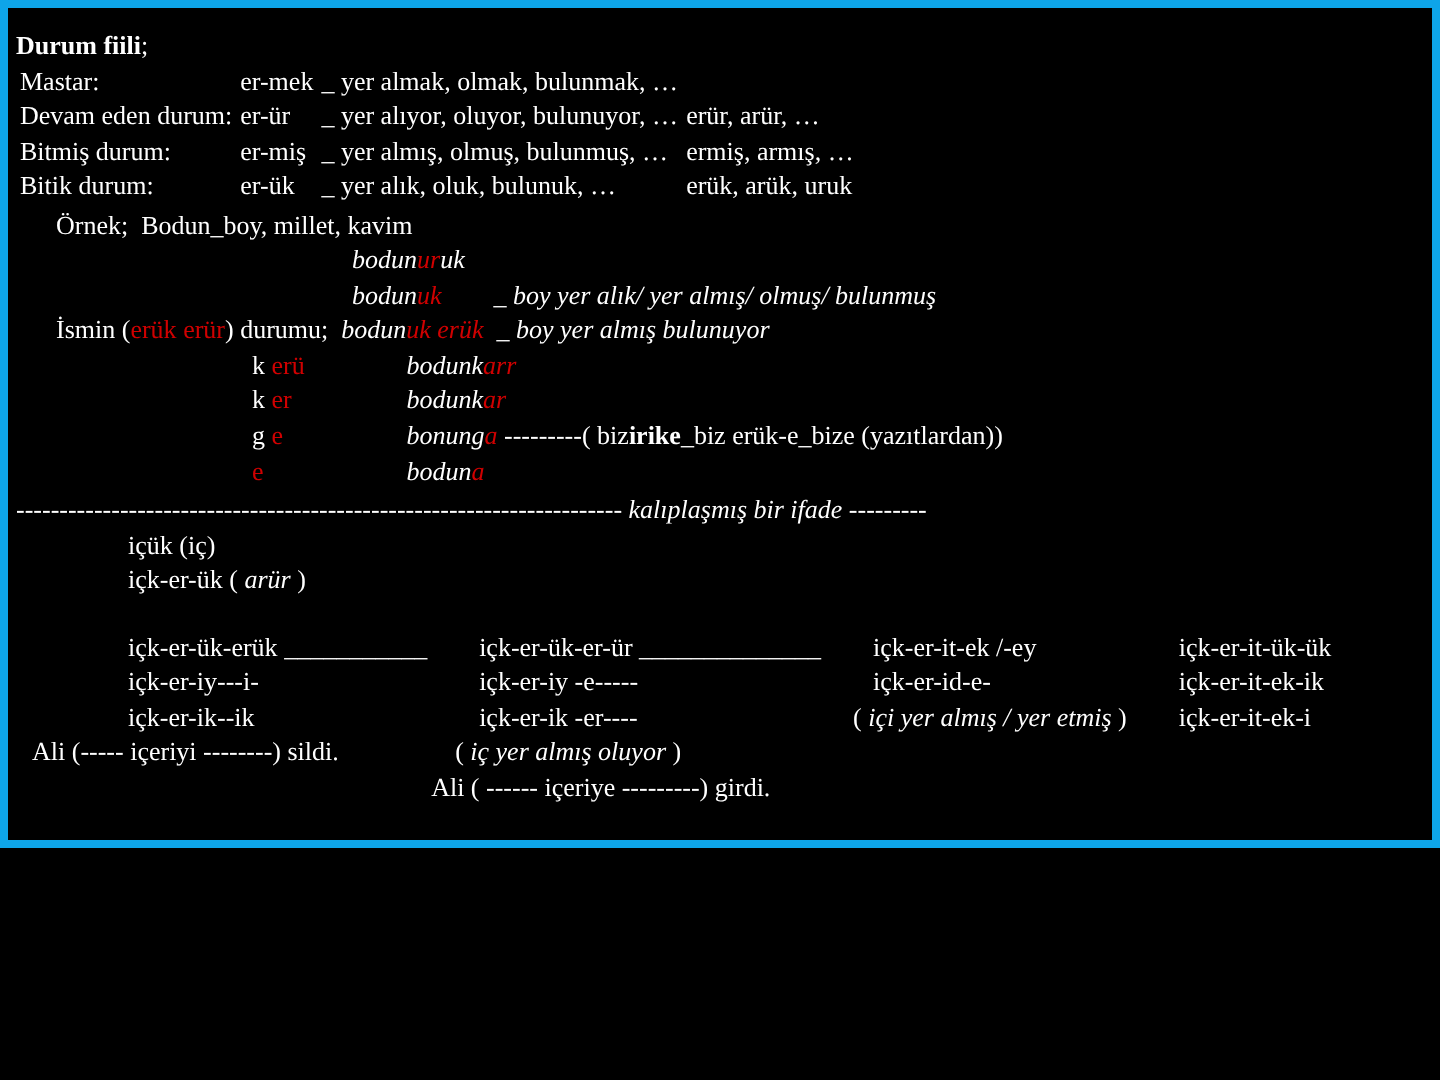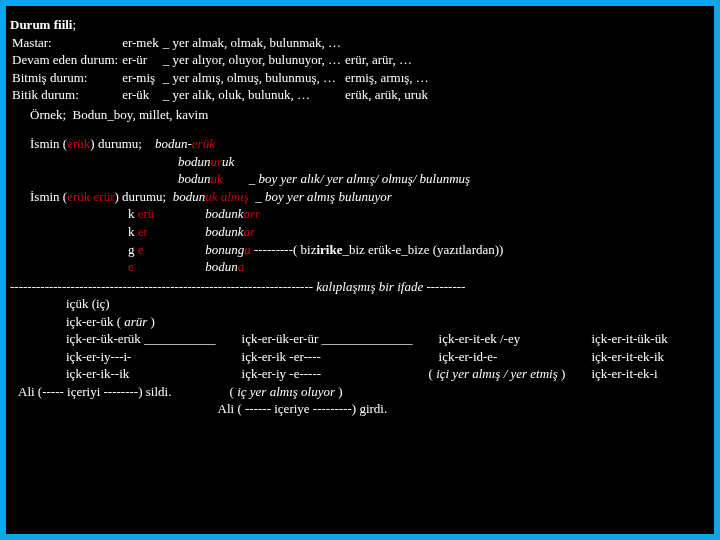--- a/index.html
+++ b/index.html
@@ -1,27 +1,27 @@
 <!DOCTYPE html>
 <html><head>
 <meta charset="utf-8">
 <style>
   html,body{margin:0;padding:0;background:#000;color:#fff;font-family:"Times New Roman",serif;font-size:13px;line-height:1.35}
-  .page{width:720px;height:540px;box-sizing:border-box;padding:10px 4px 4px 4px;position:relative;border:6px solid #0ea5e9}
+  .page{width:720px;height:424px;box-sizing:border-box;padding:10px 4px 4px 4px;position:relative;border:4px solid #0ea5e9}
   .red{color:#d00000}
   .u{}
   .i{font-style:italic}
   .b{font-weight:bold}
   table.top{border-collapse:collapse}
   table.top td{padding:0 2px;vertical-align:top;white-space:nowrap}
   .indent1{padding-left:24px}
   .indent2{padding-left:20px}
   .indent3{padding-left:56px}
   .row{white-space:nowrap}
-  .cols{display:flex;gap:26px;margin-top:0}
+  .cols{display:flex;gap:26px;margin-top:16px}
   .col{white-space:nowrap}
   .sep{margin-top:2px}
 </style>
 </head>
 <body>
 
 <div class="page">
 
   <div>
     <span class="b">Durum fiili</span><span>;</span>
@@ -53,35 +53,31 @@
       <td>_ yer alık, oluk, bulunuk, …</td>
       <td>erük, arük, uruk</td>
     </tr>
   </tbody>
     </table>
 
   <div class="indent2" style="margin-top:2px">
     <span>Örnek;</span>&nbsp;&nbsp;<span class="u">Bodun_boy, millet, kavim</span>
   </div>
 
-  <div class="indent2 row" style="margin-top:12px">
-    <span>İsmin (</span><span class="red">erük</span><span>) durumu;</span>
-    &nbsp;&nbsp;&nbsp;<span class="i">bodun-</span><span class="i red">erük</span>
-  </div>
   <div class="row" style="padding-left:168px">
     <span class="i">bodun</span><span class="i red">ur</span><span class="i">uk</span>
   </div>
   <div class="row" style="padding-left:168px">
     <span class="i">bodun</span><span class="i red">uk</span>
     &nbsp;&nbsp;&nbsp;&nbsp;&nbsp;&nbsp;&nbsp;<span class="i">_ boy yer alık/ yer almış/ olmuş/ bulunmuş</span>
   </div>
 
   <div class="indent2 row">
     <span>İsmin  (</span><span class="red">erük </span><span class="red">erür</span><span>) durumu;</span>
-    &nbsp;<span class="i">bodun</span><span class="i red">uk almış</span>
+    &nbsp;<span class="i">bodun</span><span class="i red">uk erük</span>
     &nbsp;<span class="i">_ boy yer almış bulunuyor</span>
   </div>
 
   <div class="row" style="padding-left:118px">
     <span style="display:inline-block;width:74px"><span>k </span><span class="red">erü</span></span>
     <span class="i">bodunk</span><span class="i red">arr</span>
   </div>
   <div class="row" style="padding-left:118px">
     <span style="display:inline-block;width:74px"><span>k </span><span class="red">er</span></span>
     <span class="i">bodunk</span><span class="i red">ar</span>
@@ -105,22 +101,22 @@
 
   <div class="cols indent3">
     <div class="col">
       <div><span>içk-er-ük-erük</span>&nbsp;<span>___________</span></div>
       <div>içk-er-iy---i-</div>
       <div>içk-er-ik--ik</div>
       <div style="margin-left:-48px">Ali  (----- içeriyi --------) sildi.</div>
     </div>
     <div class="col">
       <div><span>içk-er-ük-er-ür</span>&nbsp;<span>______________</span></div>
+      <div>içk-er-iy -e-----</div>
       <div>içk-er-ik -er----</div>
-      <div>içk-er-iy -e-----</div>
       <div style="margin-left:-12px"><span>( </span><span class="i">iç yer almış oluyor</span><span> )</span></div>
       <div style="margin-left:-24px">Ali ( ------ içeriye ---------)  girdi.</div>
     </div>
     <div class="col">
       <div>içk-er-it-ek /-ey</div>
       <div>içk-er-id-e-</div>
       <div style="margin-left:-10px"><span>( </span><span class="i">içi yer almış / yer etmiş</span><span> )</span></div>
     </div>
     <div class="col">
       <div>içk-er-it-ük-ük</div>

